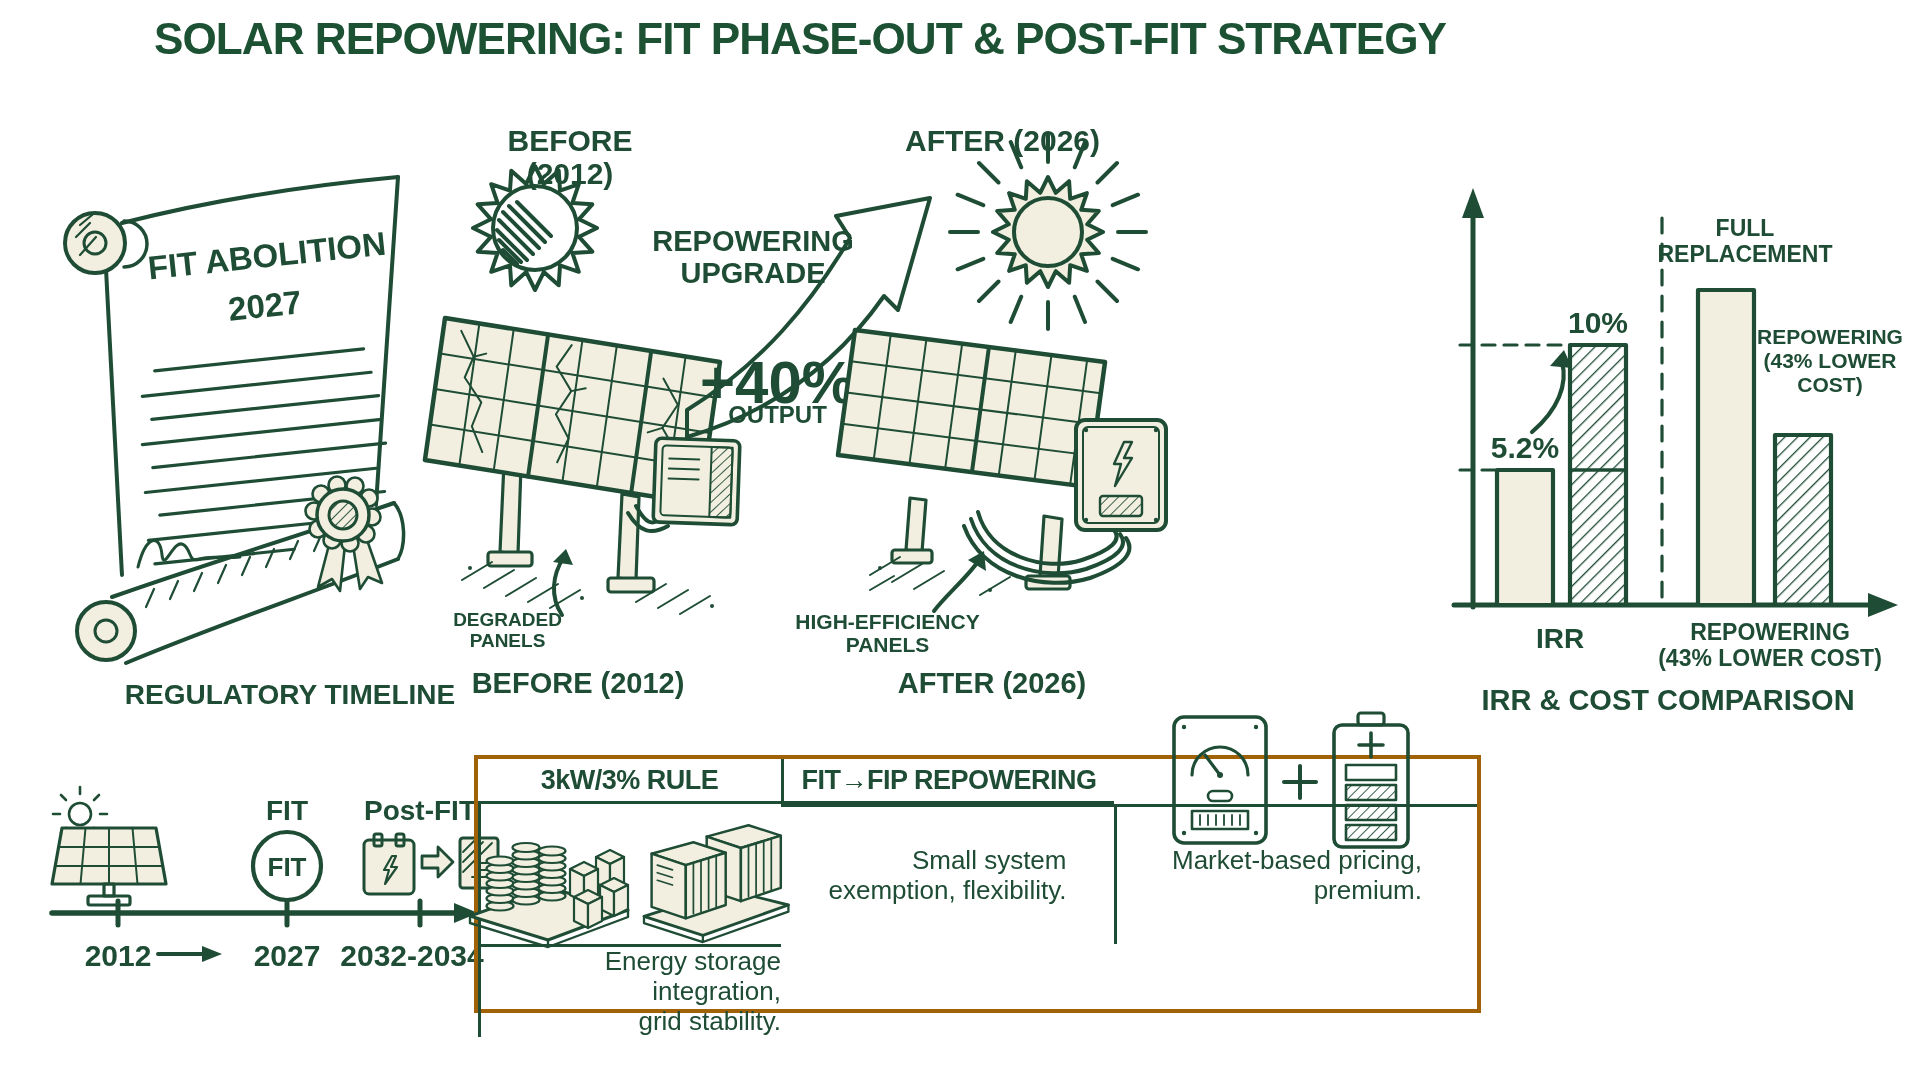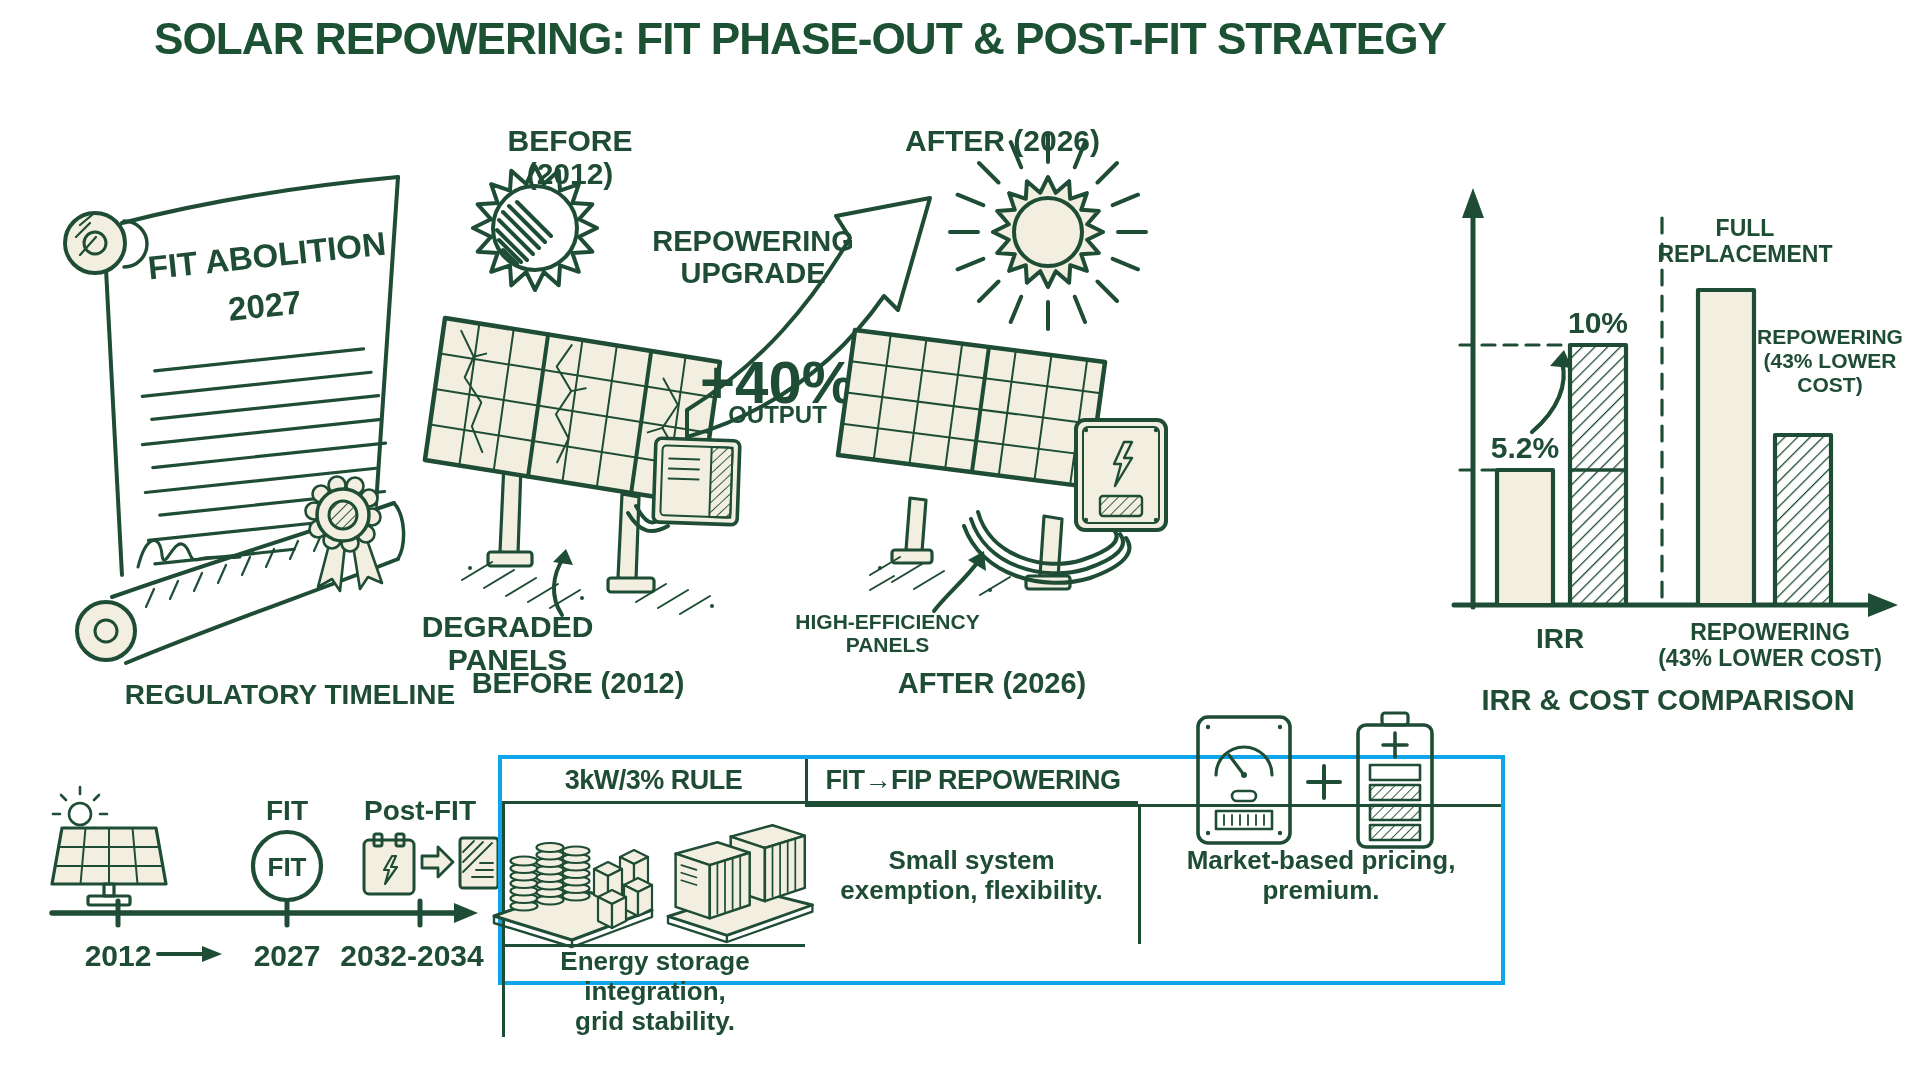--- a/index.html
+++ b/index.html
@@ -9,27 +9,27 @@
   .lbl{position:absolute;color:#1e4c34;font-weight:700;text-align:center;line-height:1.1;}
   .ml{white-space:pre-line;}
   .title{left:0;top:14px;width:1600px;font-size:45px;letter-spacing:-1px;color:#1c5233;
          transform:scaleX(.98);transform-origin:center;}
   svg{overflow:visible;}
   svg text{font-family:"Liberation Sans","DejaVu Sans",sans-serif;font-weight:700;fill:#1e4c34;}
   .s{stroke:#1e4c34;fill:none;stroke-width:4;stroke-linecap:round;stroke-linejoin:round;}
   .fillbg{fill:#f2efe1;}
   .nss *{vector-effect:non-scaling-stroke;}
   
-  .table{position:absolute;left:498px;top:755px;width:1007px;height:230px;border:4px solid #0ea5e9;
+  .table{position:absolute;left:474px;top:755px;width:1007px;height:258px;border:4px solid #a16207;
          box-sizing:border-box;display:grid;grid-template-columns:303px 333px 1fr;
          grid-template-rows:45px 140px 1fr;}
   .tc{display:flex;align-items:center;justify-content:center;box-sizing:border-box;}
   .tc.c2,.tc.c3{border-left:3.5px solid #1e4c34;}
   .tc.hd{border-bottom:3.5px solid #1e4c34;font-size:27px;font-weight:700;letter-spacing:-.5px;}
-  .tc.cap{border-top:3.5px solid #1e4c34;font-size:26px;font-weight:700;text-align:center;line-height:1.15;}
+  .tc.cap{border-top:3.5px solid #1e4c34;font-size:26px;font-weight:400;text-align:right;line-height:1.15;}
 </style>
 </head>
 <body>
 
 <div class="canvas">
 
   <svg width="0" height="0" class="abs">
     <defs>
       <pattern id="hatch" patternUnits="userSpaceOnUse" width="9" height="9" patternTransform="rotate(45)">
         <line x1="0" y1="0" x2="0" y2="9" stroke="#1e4c34" stroke-width="2.6"></line>
@@ -161,21 +161,21 @@
       <rect x="7" y="7" width="70" height="70" rx="4" stroke-width="2"></rect>
       <rect x="56" y="7" width="21" height="70" fill="url(#hatch2)" stroke-width="2"></rect>
       <path d="M14 20 L44 20 M14 30 L44 30 M14 40 L44 40" stroke-width="2"></path>
     </g>
   </svg>
 
   <svg class="abs" style="left:540px;top:545px" width="50" height="75" viewBox="0 0 50 75">
     <path class="s" stroke-width="3.4" d="M 22 70 C 10 52 12 30 24 12"></path>
     <polygon points="26,4 13,17 33,20" fill="#1e4c34"></polygon>
   </svg>
-  <div class="lbl ml" style="left:415px;top:610px;width:185px;font-size:30px">DEGRADED
+  <div class="lbl ml" style="left:415px;top:610px;width:185px;font-size:19px">DEGRADED
 PANELS</div>
   <div class="lbl" style="left:468px;top:668px;width:220px;font-size:29px">BEFORE (2012)</div>
 
   <div class="lbl ml" style="left:640px;top:226px;width:226px;font-size:29px">REPOWERING
 UPGRADE</div>
   <svg class="abs" style="left:660px;top:180px" width="300" height="270" viewBox="0 0 300 270">
     <path class="s" stroke-width="4.5" fill="url(#hatch)" d="M 27 257 C 120 230 182 176 224 116 L 238 130 L 270 18 L 176 36 L 190 58 C 152 122 102 184 27 230 Z"></path>
   </svg>
   <div class="lbl" style="left:700px;top:350px;width:155px;font-size:60px">+40%</div>
   <div class="lbl" style="left:700px;top:402px;width:155px;font-size:24px">OUTPUT</div>

